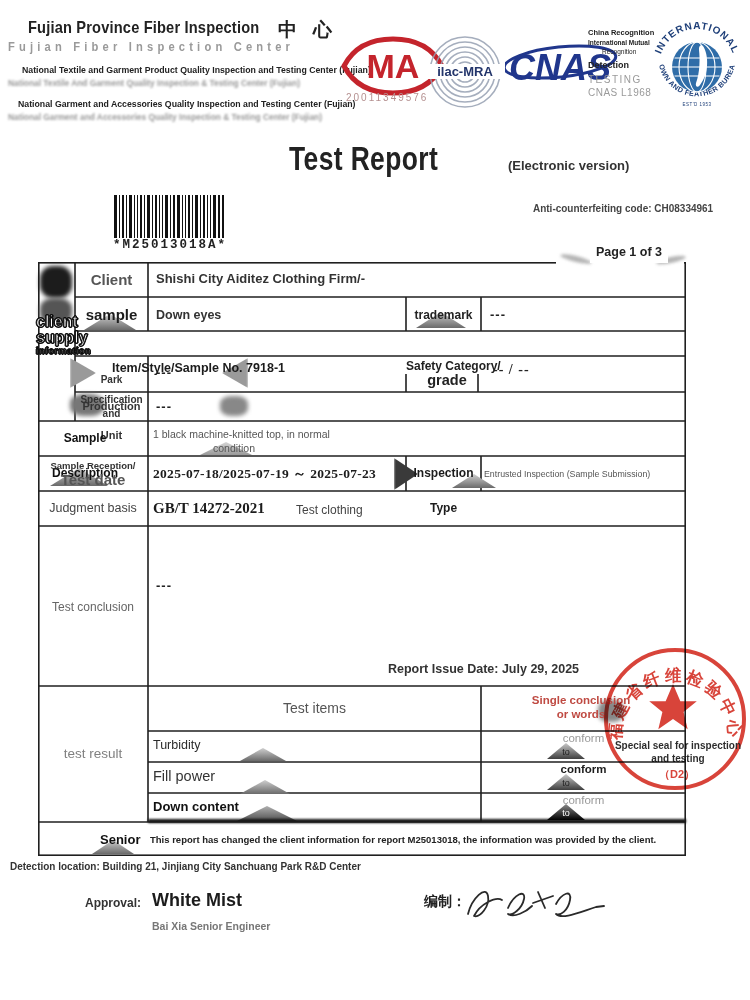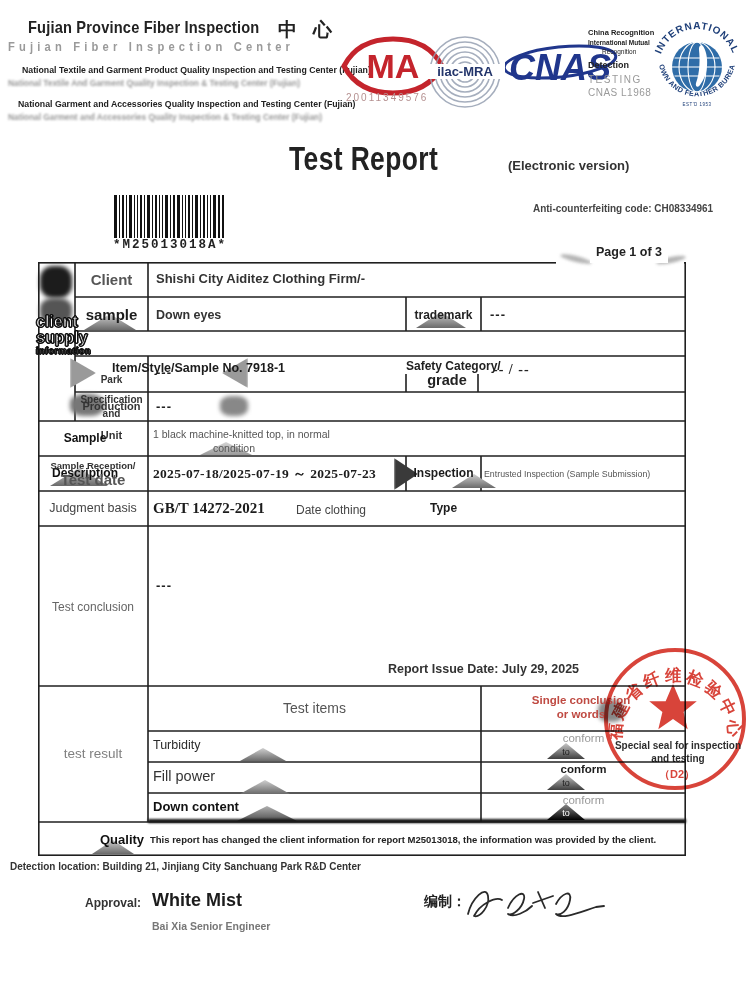--- a/index.html
+++ b/index.html
@@ -236,21 +236,21 @@
     </div>
 
     <div class="cell b" style="left:0;top:198px;width:110px;text-align:center;font-size:9.5px;color:#333;">Sample Reception/</div>
     <div class="cell b" style="left:0;top:209px;width:110px;text-align:center;font-size:15px;color:#555;">Test date</div>
     <div class="cell b serif" style="left:115px;top:203px;font-size:13.5px;color:#1c1c1c;letter-spacing:.3px;">2025-07-18/2025-07-19 ～ 2025-07-23</div>
     <div class="cell b" style="left:368px;top:194px;width:75px;height:35px;line-height:35px;text-align:center;font-size:12px;color:#1c1c1c;">Inspection Type</div>
     <div class="cell" style="left:446px;top:207px;font-size:8.8px;color:#555;width:200px;">Entrusted Inspection (Sample Submission)</div>
 
     <div class="cell" style="left:0;top:229px;width:110px;height:35px;line-height:35px;text-align:center;font-size:12.5px;color:#444;">Judgment basis</div>
     <div class="cell b serif" style="left:115px;top:238px;font-size:15px;color:#1c1c1c;">GB/T 14272-2021</div>
-    <div class="cell" style="left:258px;top:241px;font-size:12px;color:#444;">Date clothing</div>
+    <div class="cell" style="left:258px;top:241px;font-size:12px;color:#444;">Test clothing</div>
 
     <div class="cell" style="left:0;top:338px;width:110px;text-align:center;font-size:12px;color:#666;">Test conclusion</div>
     <div class="cell dash" style="left:118px;top:316px;font-size:13px;">---</div>
     <div class="cell b" style="left:350px;top:400px;width:290px;font-size:12.5px;color:#333;">Report Issue Date: July 29, 2025</div>
 
     <div class="cell" style="left:0;top:484px;width:110px;text-align:center;font-size:13.5px;color:#808080;">test result</div>
     <div class="cell" style="left:110px;top:424px;width:333px;height:45px;line-height:45px;text-align:center;font-size:14px;color:#555;">Test items</div>
     <div class="cell b" style="left:451px;top:431px;width:184px;text-align:center;font-size:11.5px;color:#bf4a42;line-height:14px;">
       <span>Single conclusion</span><br>
       <span>or words</span>
@@ -261,21 +261,21 @@
     <div class="topyr" style="left:509px;top:481px;">to</div>
 
     <div class="cell" style="left:115px;top:506px;font-size:14.5px;color:#333;">Fill power</div>
     <div class="cell b" style="left:443px;top:501px;width:205px;text-align:center;font-size:11.5px;color:#1c1c1c;">conform</div>
     <div class="topyr" style="left:509px;top:512px;">to</div>
 
     <div class="cell b" style="left:115px;top:537px;font-size:13px;color:#111;">Down content</div>
     <div class="cell" style="left:443px;top:532px;width:205px;text-align:center;font-size:11.5px;color:#9a9a9a;">conform</div>
     <div class="topyr" style="left:509px;top:542px;background:linear-gradient(#8a8a8a,#000);color:#fff;">to</div>
 
-    <div class="cell b" style="left:62px;top:570px;font-size:13px;color:#111;">Quality</div>
+    <div class="cell b" style="left:62px;top:570px;font-size:13px;color:#111;">Senior</div>
     <div class="cell b" style="left:112px;top:572px;width:534px;font-size:9.5px;color:#222;">This report has changed the client information for report M25013018, the information was provided by the client.</div>
 
     <div class="blob" style="left:2px;top:4px;width:32px;height:32px;background:#1c1c1c;"></div>
     <div class="blob" style="left:2px;top:36px;width:32px;height:26px;background:#555;"></div>
     <div class="pyr" style="left:46px;top:52px;width:52px;height:16px;"></div>
     <div class="pyr" style="left:378px;top:50px;width:50px;height:16px;"></div>
     <div class="wedge" style="left:32px;top:96px;width:26px;height:30px;background:#9a9a9a;"></div>
     <div class="wedge" style="left:184px;top:96px;width:26px;height:30px;background:#9a9a9a;transform:scaleX(-1);"></div>
     <div class="blob" style="left:32px;top:132px;width:34px;height:22px;background:#777;"></div>
     <div class="blob" style="left:182px;top:134px;width:28px;height:20px;background:#888;"></div>

